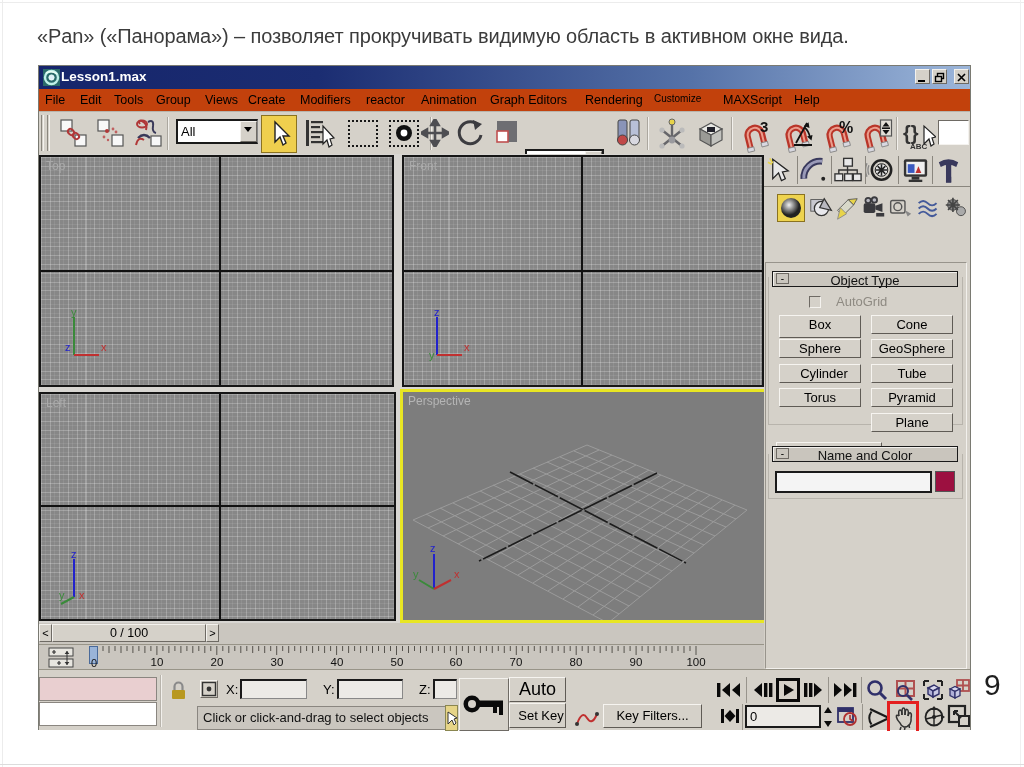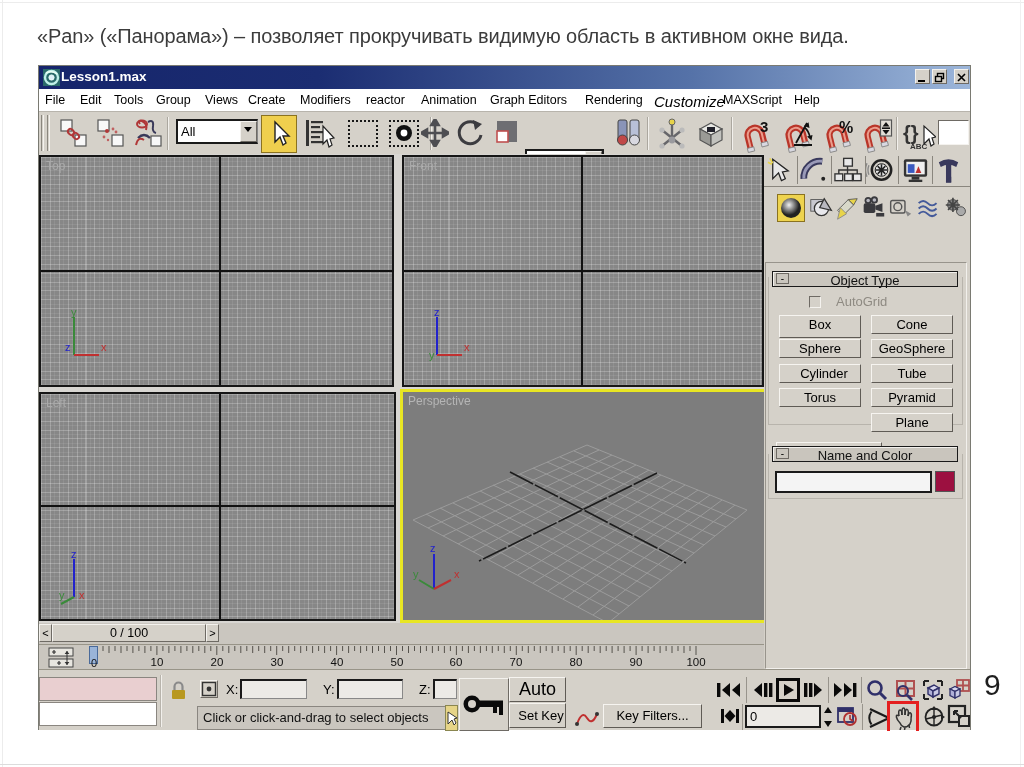--- a/index.html
+++ b/index.html
@@ -36,33 +36,33 @@
         </svg></div>
   <div class="abs btn3d" style="left:893px;top:3px;width:15px;height:15px;"><svg width="13" height="13">
           <rect x="4.5" y="2.5" width="6" height="5" fill="none" stroke="#000" stroke-width="1.4"></rect>
           <rect x="2.5" y="5.5" width="6" height="5" fill="#d5d1c9" stroke="#000" stroke-width="1.4"></rect>
         </svg></div>
   <div class="abs btn3d" style="left:915px;top:3px;width:15px;height:15px;"><svg width="13" height="13">
           <path d="M3 3 L10 10 M10 3 L3 10" stroke="#000" stroke-width="1.6"></path>
         </svg></div>
 </div>
 
-<div class="abs" style="left:0;top:23px;width:931px;height:22px;background:#ffffff;">
+<div class="abs" style="left:0;top:23px;width:931px;height:22px;background:#c2410c;">
 <div class="abs" style="left:6px;top:4px;font-size:12.5px;color:#000;">File</div>
 <div class="abs" style="left:41px;top:4px;font-size:12.5px;color:#000;">Edit</div>
 <div class="abs" style="left:75px;top:4px;font-size:12.5px;color:#000;">Tools</div>
 <div class="abs" style="left:117px;top:4px;font-size:12.5px;color:#000;">Group</div>
 <div class="abs" style="left:166px;top:4px;font-size:12.5px;color:#000;">Views</div>
 <div class="abs" style="left:209px;top:4px;font-size:12.5px;color:#000;">Create</div>
 <div class="abs" style="left:261px;top:4px;font-size:12.5px;color:#000;">Modifiers</div>
 <div class="abs" style="left:327px;top:4px;font-size:12.5px;color:#000;">reactor</div>
 <div class="abs" style="left:382px;top:4px;font-size:12.5px;color:#000;">Animation</div>
 <div class="abs" style="left:451px;top:4px;font-size:12.5px;color:#000;">Graph Editors</div>
 <div class="abs" style="left:546px;top:4px;font-size:12.5px;color:#000;">Rendering</div>
-<div class="abs" style="left:615px;top:4px;font-size:15px;color:#000;font-style:italic;">Customize</div>
+<div class="abs" style="left:615px;top:4px;font-size:10px;color:#000;">Customize</div>
 <div class="abs" style="left:684px;top:4px;font-size:12.5px;color:#000;">MAXScript</div>
 <div class="abs" style="left:755px;top:4px;font-size:12.5px;color:#000;">Help</div>
 </div>
 <div class="abs" style="left:0;top:45px;width:931px;height:43px;background:#d5d1c9;border-top:1px solid #b8b4ac;">
 <div class="abs" style="left:2px;top:3px;width:3px;height:36px;border-left:1px solid #8a867e;border-right:1px solid #f4f2ee;"></div>
 <div class="abs" style="left:8px;top:3px;width:3px;height:36px;border-left:1px solid #8a867e;border-right:1px solid #f4f2ee;"></div>
 <svg class="abs" style="left:20px;top:6px;" width="30" height="30" viewBox="0 0 30 30">
         <rect x="2" y="2" width="11" height="11" fill="#f8f8f8" stroke="#555" stroke-width="1.2"></rect>
         <rect x="16" y="17" width="11" height="11" fill="#f8f8f8" stroke="#555" stroke-width="1.2"></rect>
         <ellipse cx="12" cy="14" rx="3.4" ry="2.6" fill="none" stroke="#b03838" stroke-width="2" transform="rotate(45 12 14)"></ellipse>

